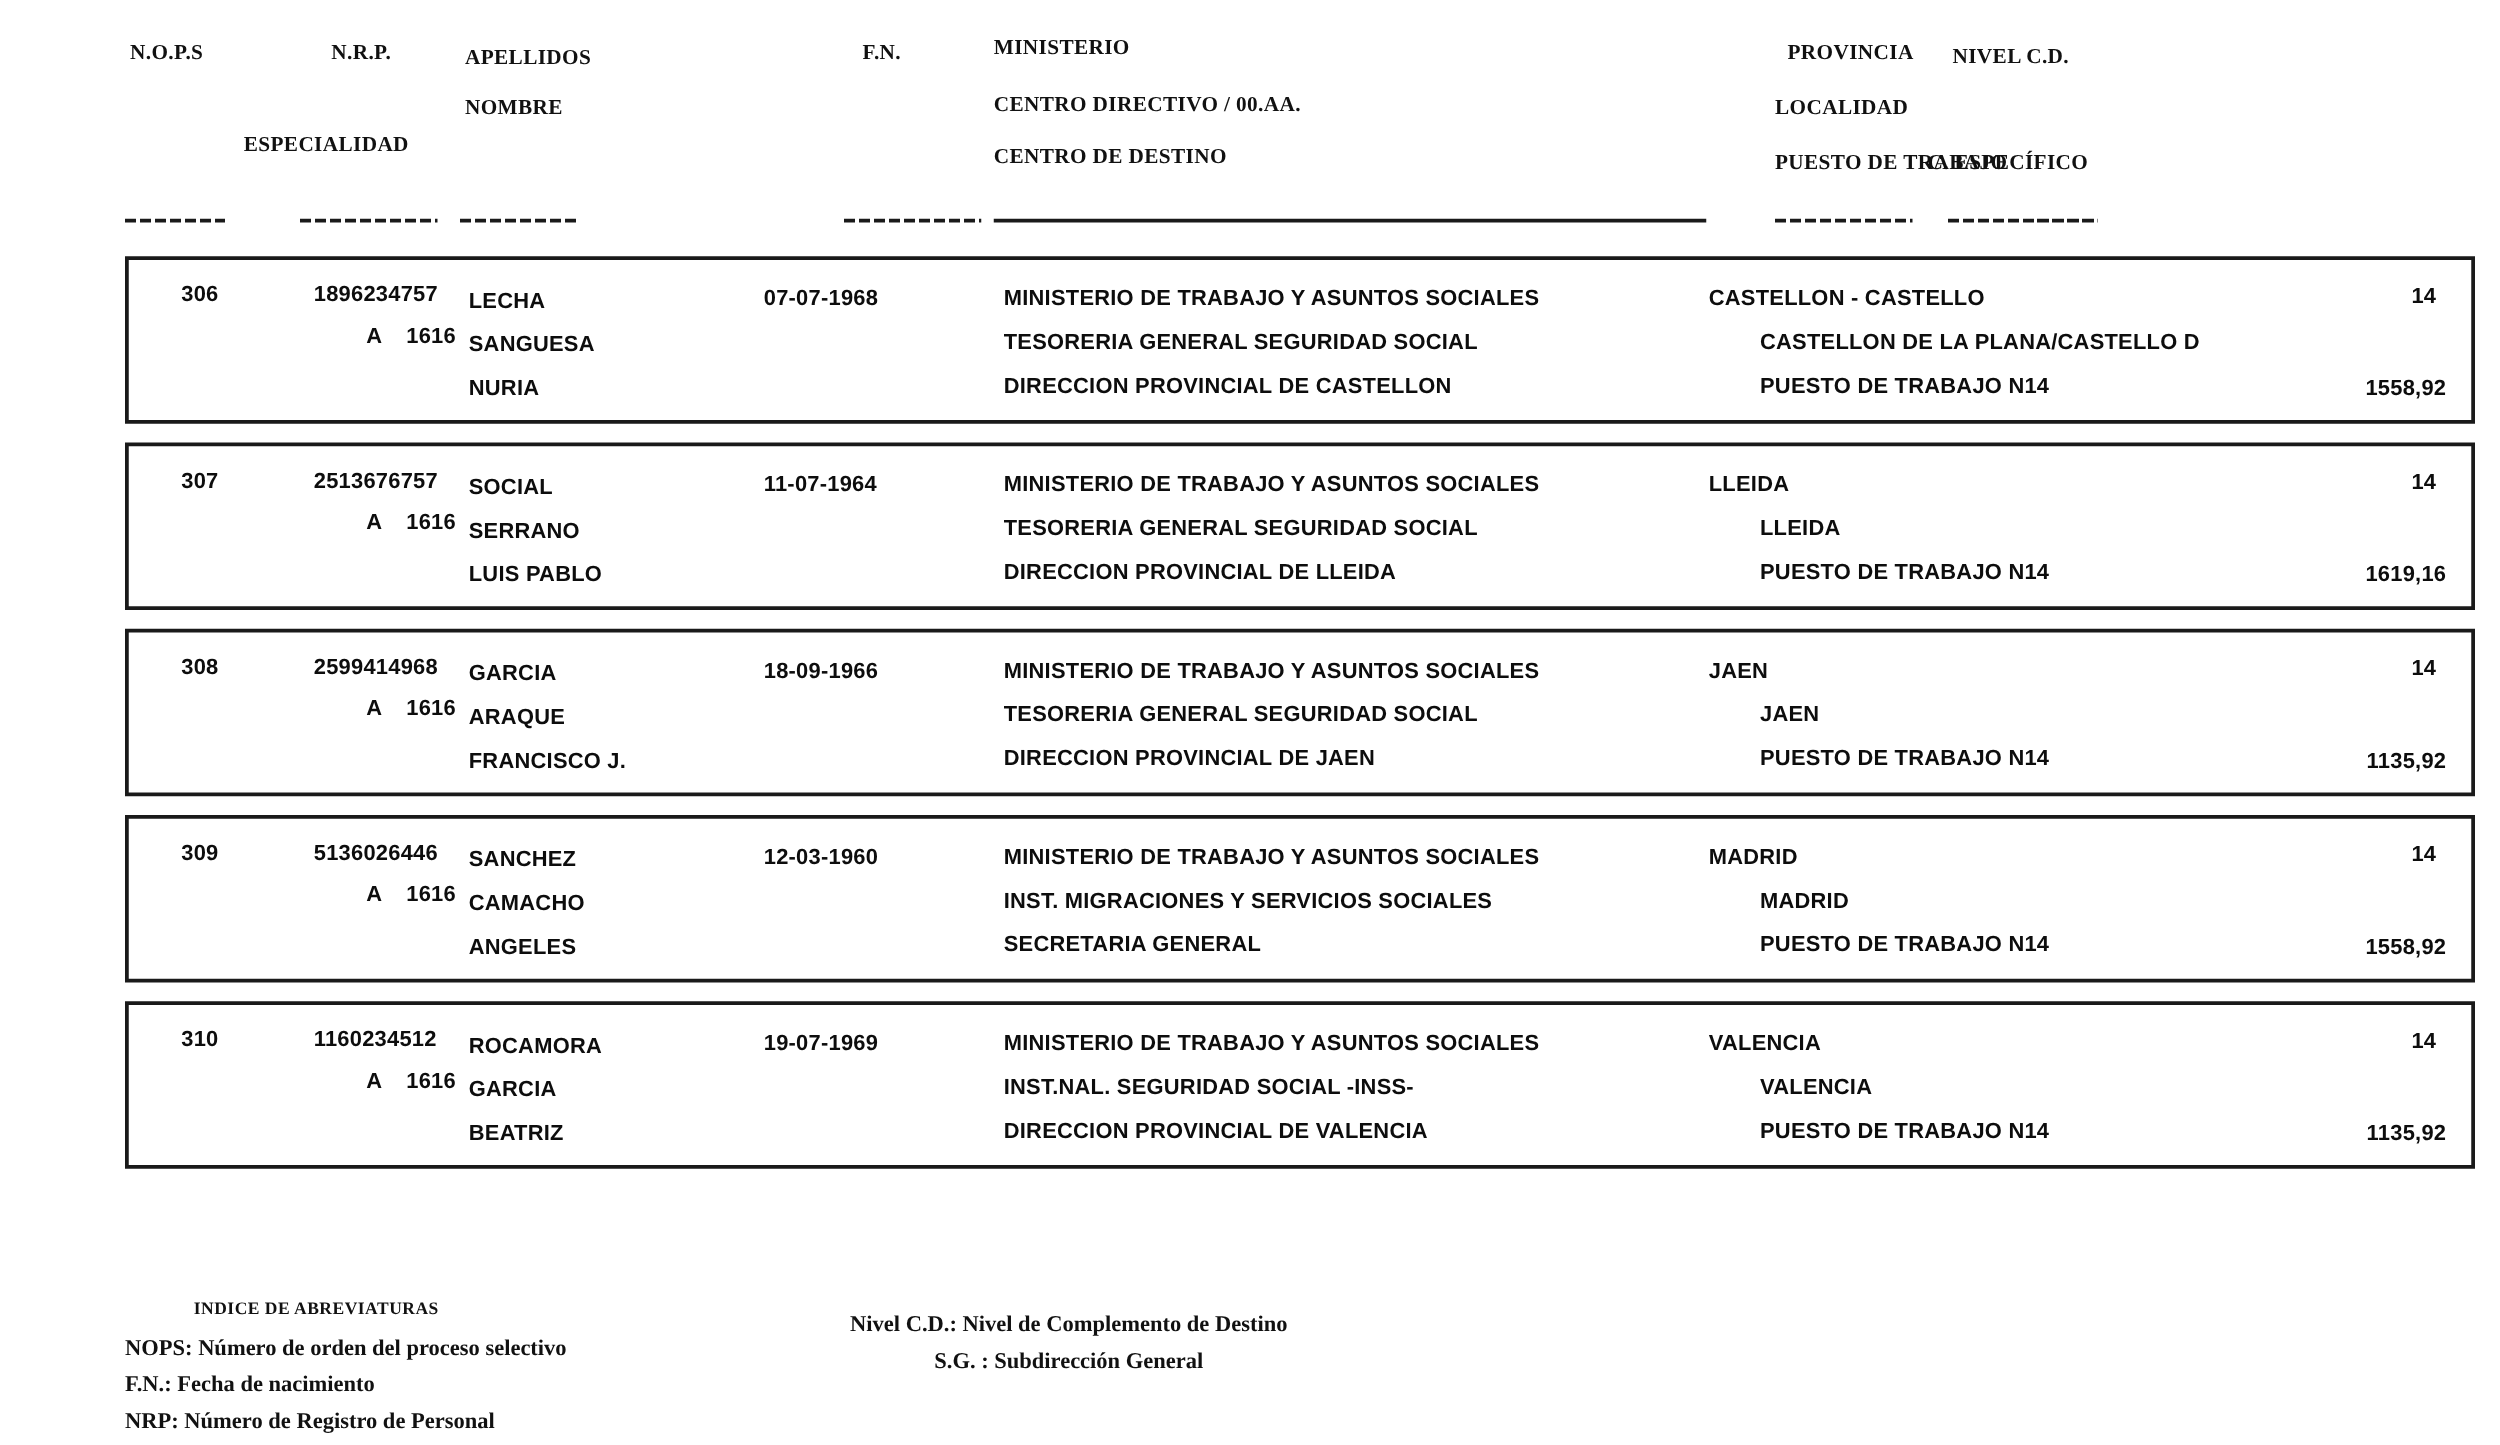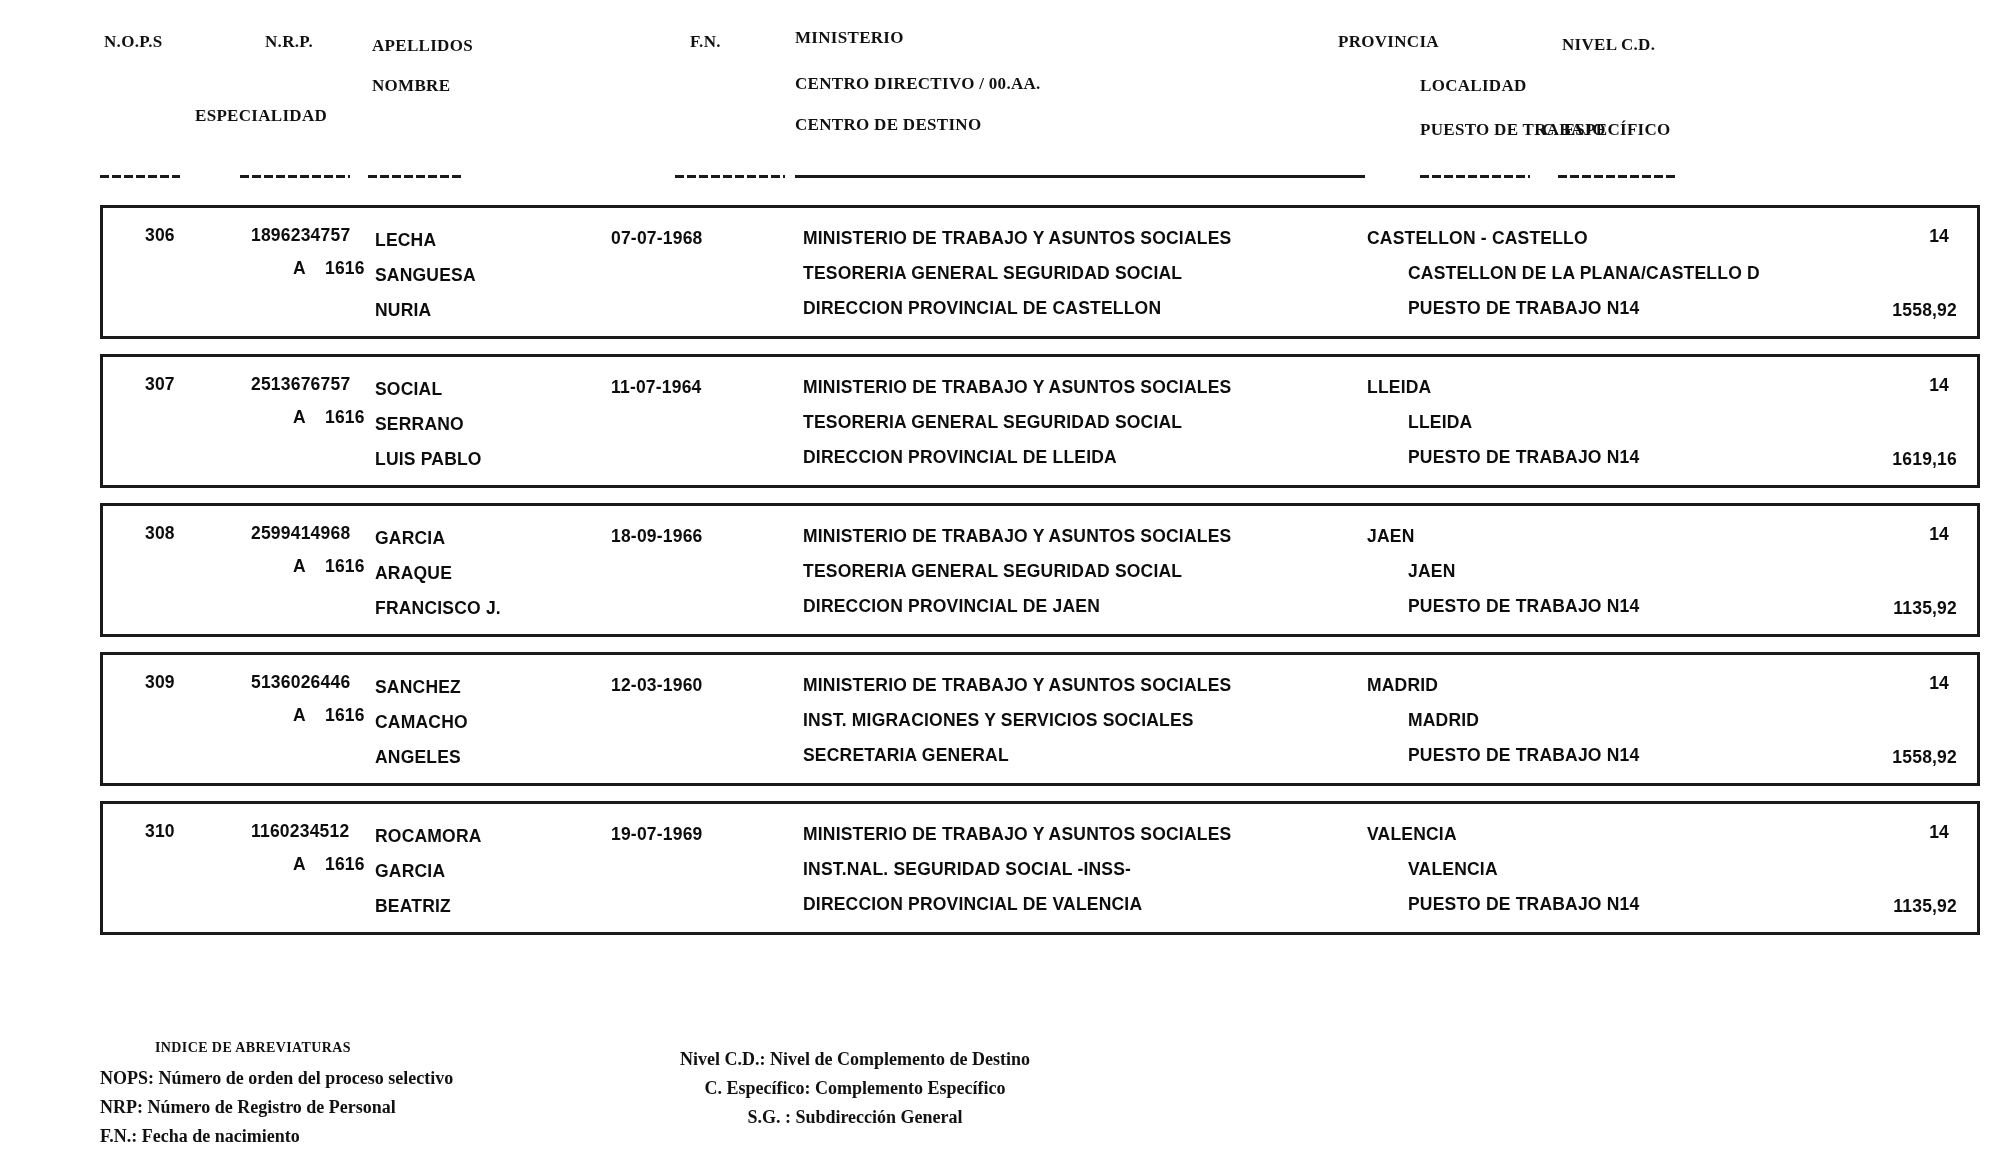--- a/index.html
+++ b/index.html
@@ -35,21 +35,21 @@
     font-size: 17px;
     letter-spacing: 0.3px;
     color: #111;
     white-space: nowrap;
   }
   .hdr-nops   { left: 104px;  top: 32px; }
   .hdr-nrp    { left: 265px;  top: 32px; }
   .hdr-ape    { left: 372px;  top: 36px; }
   .hdr-fn     { left: 690px;  top: 32px; }
   .hdr-min    { left: 795px;  top: 28px; }
-  .hdr-prov   { left: 1338px; top: 32px; }
+  .hdr-prov   { left: 1430px; top: 32px; }
   .hdr-nivel  { left: 1562px; top: 35px; }
 
   .hdr-esp    { left: 195px;  top: 106px; }
   .hdr-nom    { left: 372px;  top: 76px; }
   .hdr-cd     { left: 795px;  top: 74px; }
   .hdr-cdest  { left: 795px;  top: 115px; }
   .hdr-loc    { left: 1420px; top: 76px; }
   .hdr-puesto { left: 1420px; top: 120px; }
   .hdr-cesp   { left: 1542px; top: 120px; }
 
@@ -271,23 +271,22 @@
       <div class="cell c-nivel">14</div>
       <div class="cell c-cesp">1135,92</div>
     </div>
 
   </div>
 
   <div class="footer">
     <div class="col-left">
       <div class="title">INDICE DE ABREVIATURAS</div>
       <div class="line">NOPS: Número de orden del proceso selectivo</div>
+      <div class="line">F.N.: Fecha de nacimiento</div>
       <div class="line">NRP: Número de Registro de Personal</div>
-      <div class="line">F.N.: Fecha de nacimiento</div>
     </div>
     <div class="col-right">
       <div class="line">Nivel C.D.: Nivel de Complemento de Destino</div>
-      <div class="line">C. Específico: Complemento Específico</div>
       <div class="line">S.G. : Subdirección General</div>
     </div>
   </div>
 
 </div>
 
 </body></html>

